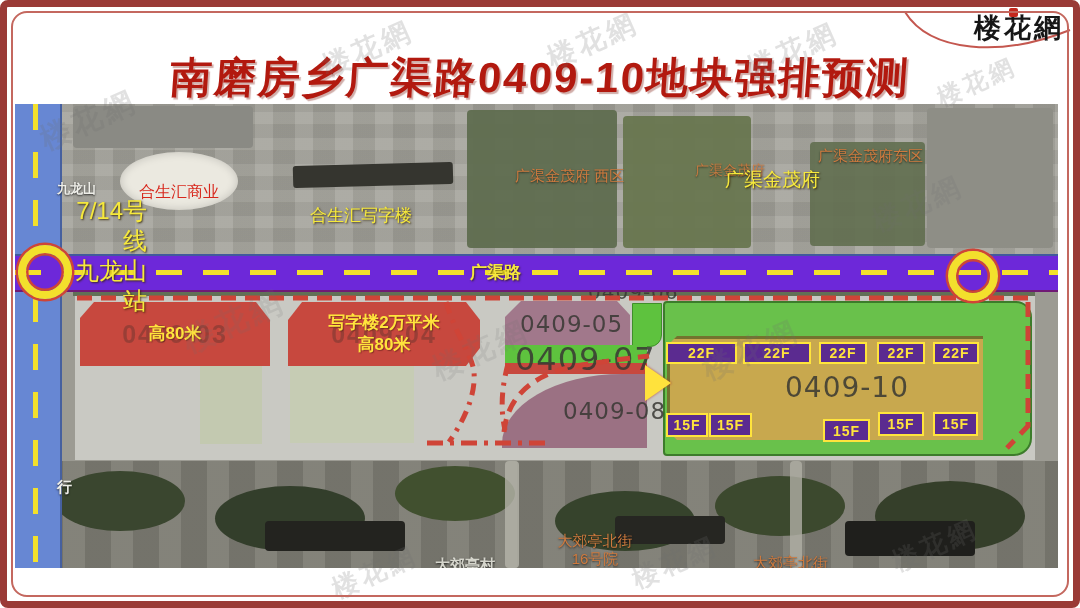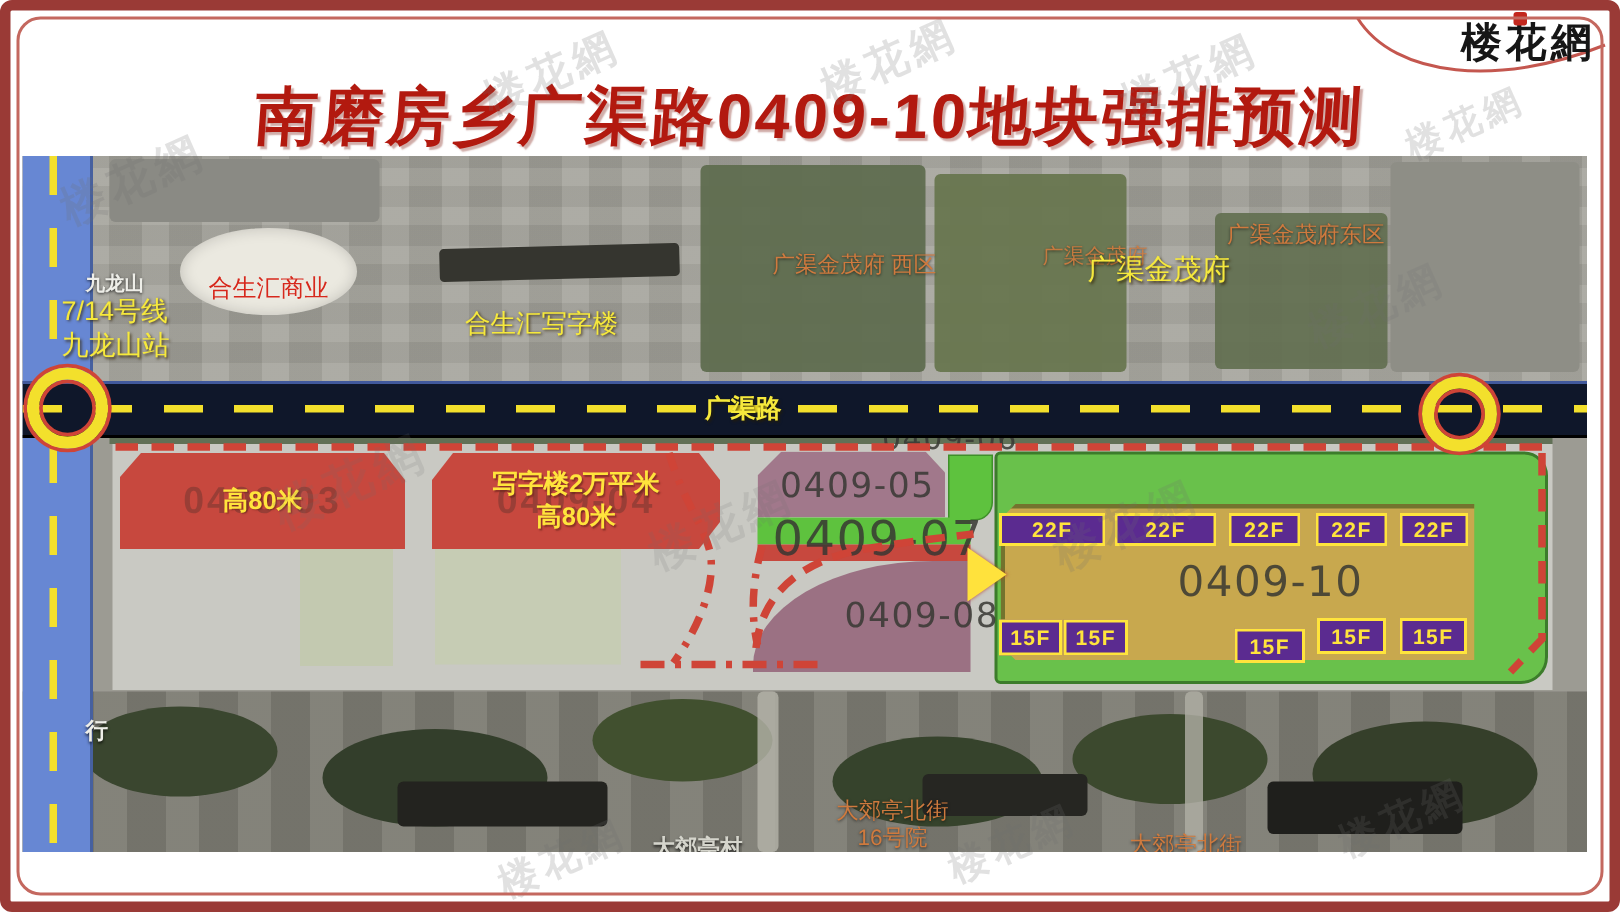--- a/index.html
+++ b/index.html
@@ -26,22 +26,22 @@
   .hsh-oval{position:absolute;left:105px;top:48px;width:118px;height:58px;border-radius:50%;
             background:#ebe9e0;box-shadow:inset 0 0 10px rgba(0,0,0,.18);}
   .dark-strip{position:absolute;left:278px;top:60px;width:160px;height:22px;background:#35352f;
               transform:rotate(-1.5deg);border-radius:3px;}
   .tree-row{position:absolute;left:58px;top:184px;width:962px;height:8px;background:#57684b;opacity:.85;}
   
   .v-road{position:absolute;left:0;top:0;width:45px;height:464px;background:#6787d3;
           border-right:2px solid #46609f;z-index:4;}
   .v-dash{position:absolute;left:18px;top:0;bottom:0;width:5px;
           background:repeating-linear-gradient(180deg,#f3e02c 0 26px,transparent 26px 48px);}
-  .h-road{position:absolute;left:0;top:150px;width:1043px;height:34px;background:#0f172a;
-          border-top:2px solid #41599c;border-bottom:2px solid #000000;z-index:5;}
+  .h-road{position:absolute;left:0;top:150px;width:1043px;height:34px;background:#6d28d9;
+          border-top:2px solid #41599c;border-bottom:2px solid #701a75;z-index:5;}
   .h-dash{position:absolute;left:0;right:0;top:14px;height:5px;
           background:repeating-linear-gradient(90deg,#f3e02c 0 26px,transparent 26px 47px);}
   .road-label{position:absolute;left:455px;top:5px;font-size:17px;font-weight:800;color:#f6e93c;
               text-shadow:1px 1px 2px rgba(40,30,0,.8);}
   .ring{position:absolute;border-radius:50%;z-index:7;
         box-shadow:0 0 0 2.5px #cf4437, inset 0 0 0 2.5px #cf4437;}
   .ring-left{left:3px;top:141px;width:38px;height:38px;border:8px solid #f3e02c;}
   .ring-right{left:933px;top:147px;width:34px;height:34px;border:8px solid #f3e02c;}
   
   .mlbl{position:absolute;z-index:8;font-weight:400;white-space:nowrap;}
@@ -183,21 +183,21 @@
       <div class="v-dash"></div>
     </div>
     <div class="h-road">
       <div class="h-dash"></div>
       <div class="road-label">广渠路</div>
     </div>
     <div class="ring ring-left"></div>
     <div class="ring ring-right"></div>
 
     <div class="mlbl white-lbl" style="left:42px;top:76px;font-size:13px;">九龙山</div>
-    <div class="mlbl yellow" style="left:26px;top:92px;width:92px;text-align:left;font-size:18px;line-height:1.25;white-space:normal;">
+    <div class="mlbl yellow" style="left:40px;top:92px;width:92px;text-align:right;font-size:24px;line-height:1.25;white-space:normal;">
       <span>7/14号线</span><br>
       <span>九龙山站</span>
     </div>
 
     <div class="mlbl red-lbl" style="left:124px;top:78px;font-size:16px;">合生汇商业</div>
     <div class="mlbl yellow" style="left:295px;top:100px;font-size:17px;">合生汇写字楼</div>
     <div class="mlbl orange" style="left:500px;top:63px;font-size:15px;">广渠金茂府 西区</div>
     <div class="mlbl orange" style="left:680px;top:58px;font-size:14px;opacity:.9;">广渠金茂府</div>
     <div class="mlbl yellow" style="left:710px;top:63px;font-size:19px;">广渠金茂府</div>
     <div class="mlbl orange" style="left:803px;top:43px;font-size:15px;">广渠金茂府东区</div>

